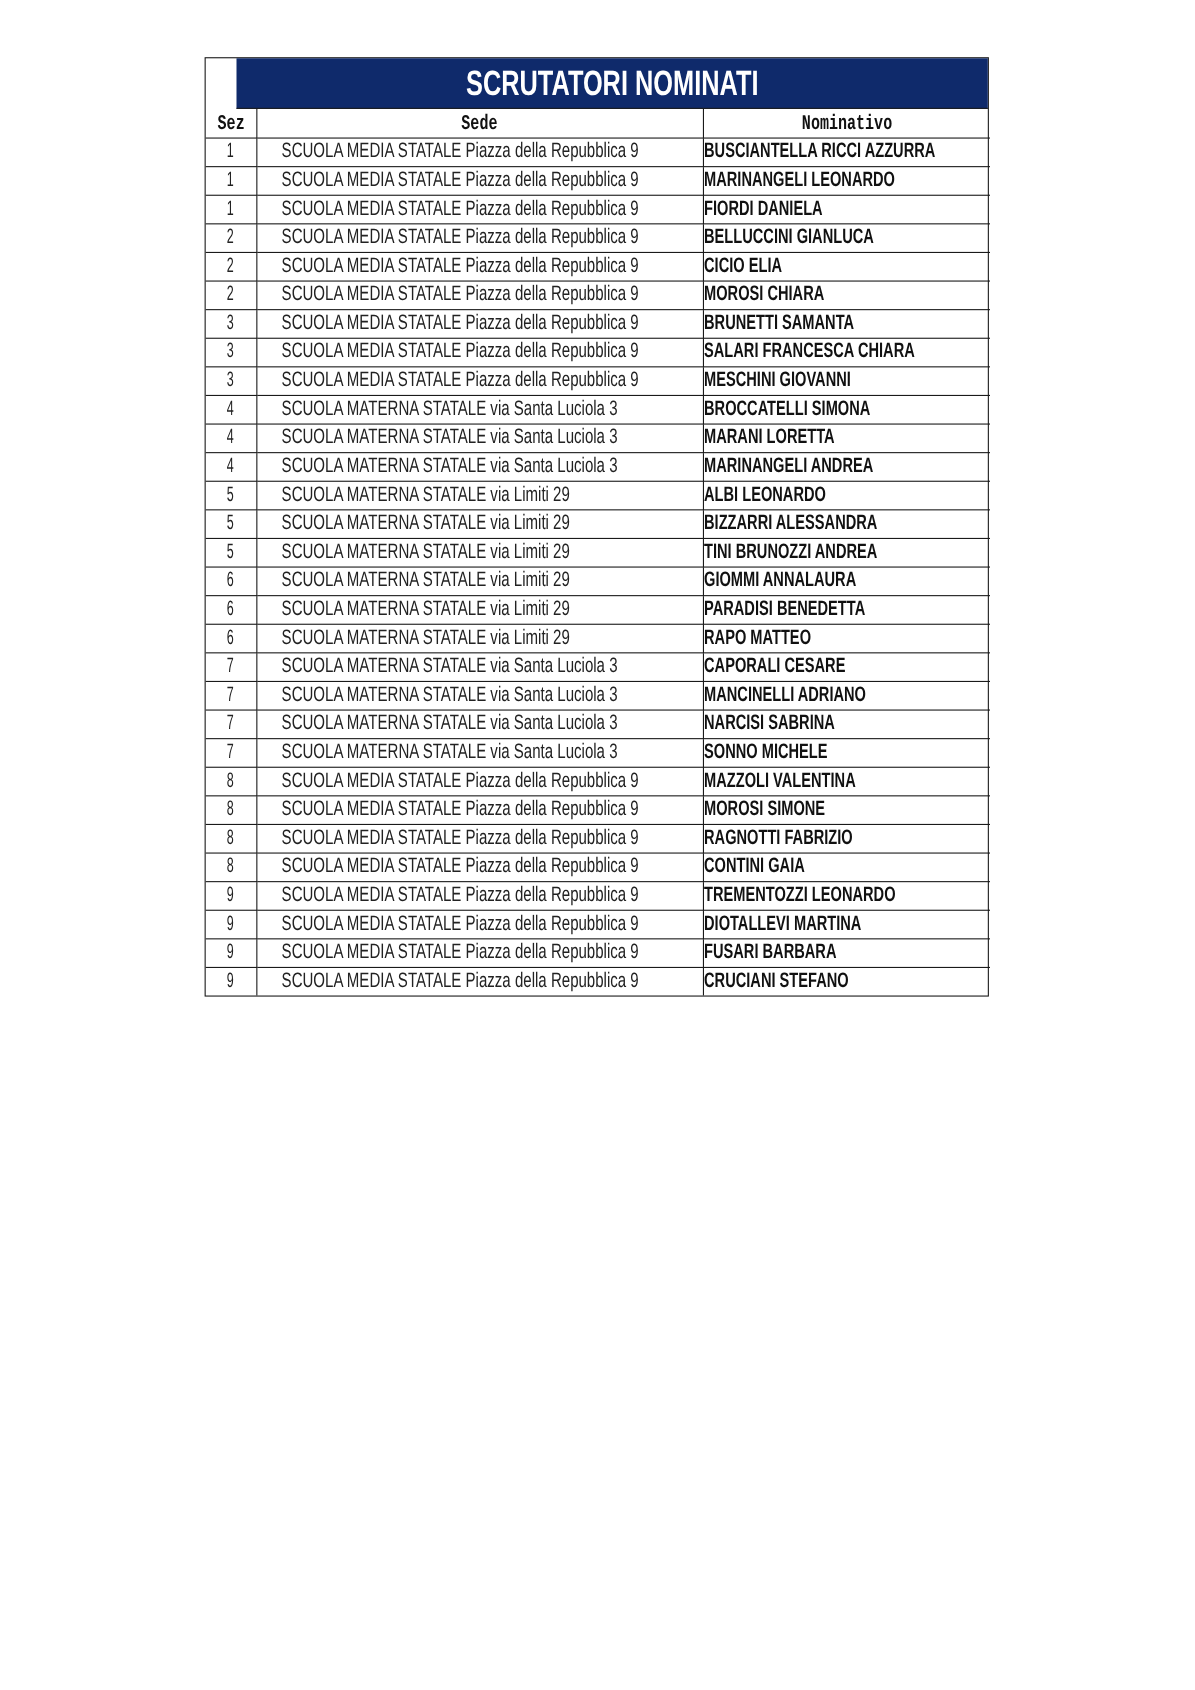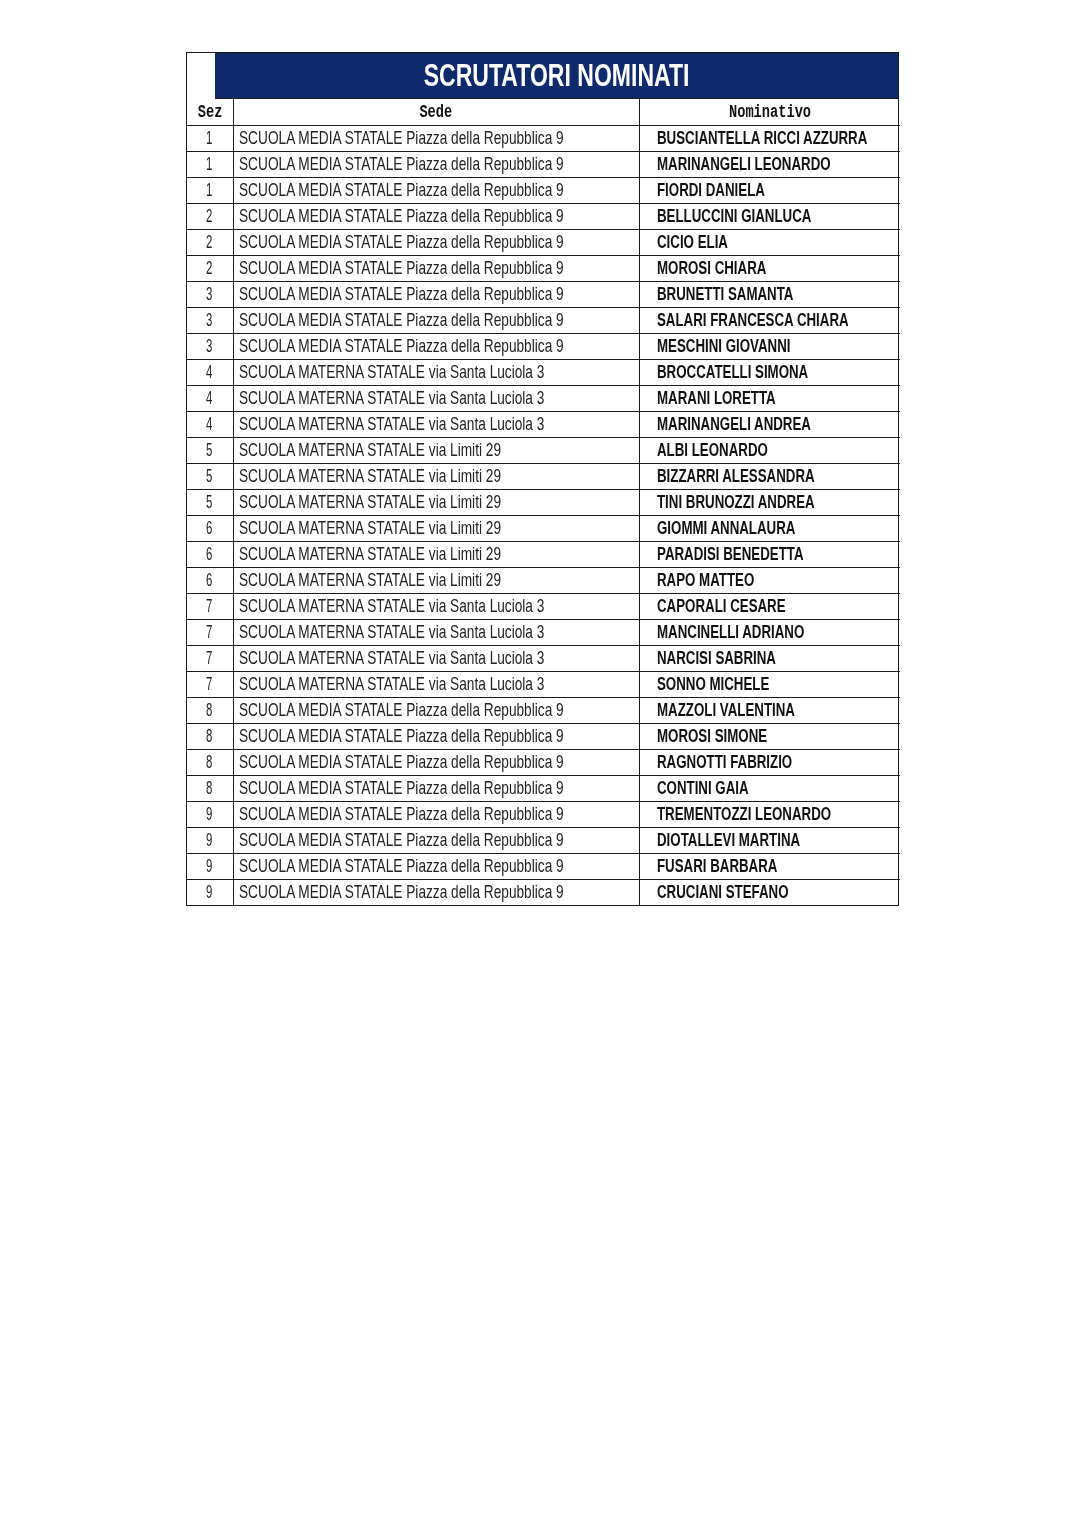--- a/index.html
+++ b/index.html
@@ -29,25 +29,25 @@
     th {
       font-family: Liberation Mono, monospace; font-weight: bold; font-size: 19px; color: #111;
       text-align: center;
     }
     th .cond { transform: scaleX(0.72); transform-origin: center center; }
     td.sez {
       text-align: center; font-family: "Liberation Sans", sans-serif; font-size: 19px; color: #222;
     }
     td.sez .cond { transform: scaleX(0.6); transform-origin: center center; }
     td.sede {
-      font-family: "Liberation Sans", sans-serif; font-size: 19px; color: #222; padding-left: 5px;
+      font-family: "Liberation Sans", sans-serif; font-size: 19px; color: #222; padding-left: 22px;
     }
     td.sede .cond { transform: scaleX(0.72); }
     td.nom {
-      font-family: "Liberation Sans", sans-serif; font-weight: bold; font-size: 19px; color: #111; padding-left: 17px;
+      font-family: "Liberation Sans", sans-serif; font-weight: bold; font-size: 19px; color: #111; padding-left: 0;
     }
     td.nom .cond { transform: scaleX(0.7); }
   </style>
 </head>
 <body>
 
 <div class="sheet">
   <div class="title-wrap">
     <span class="title-text">SCRUTATORI NOMINATI</span>
   </div>

